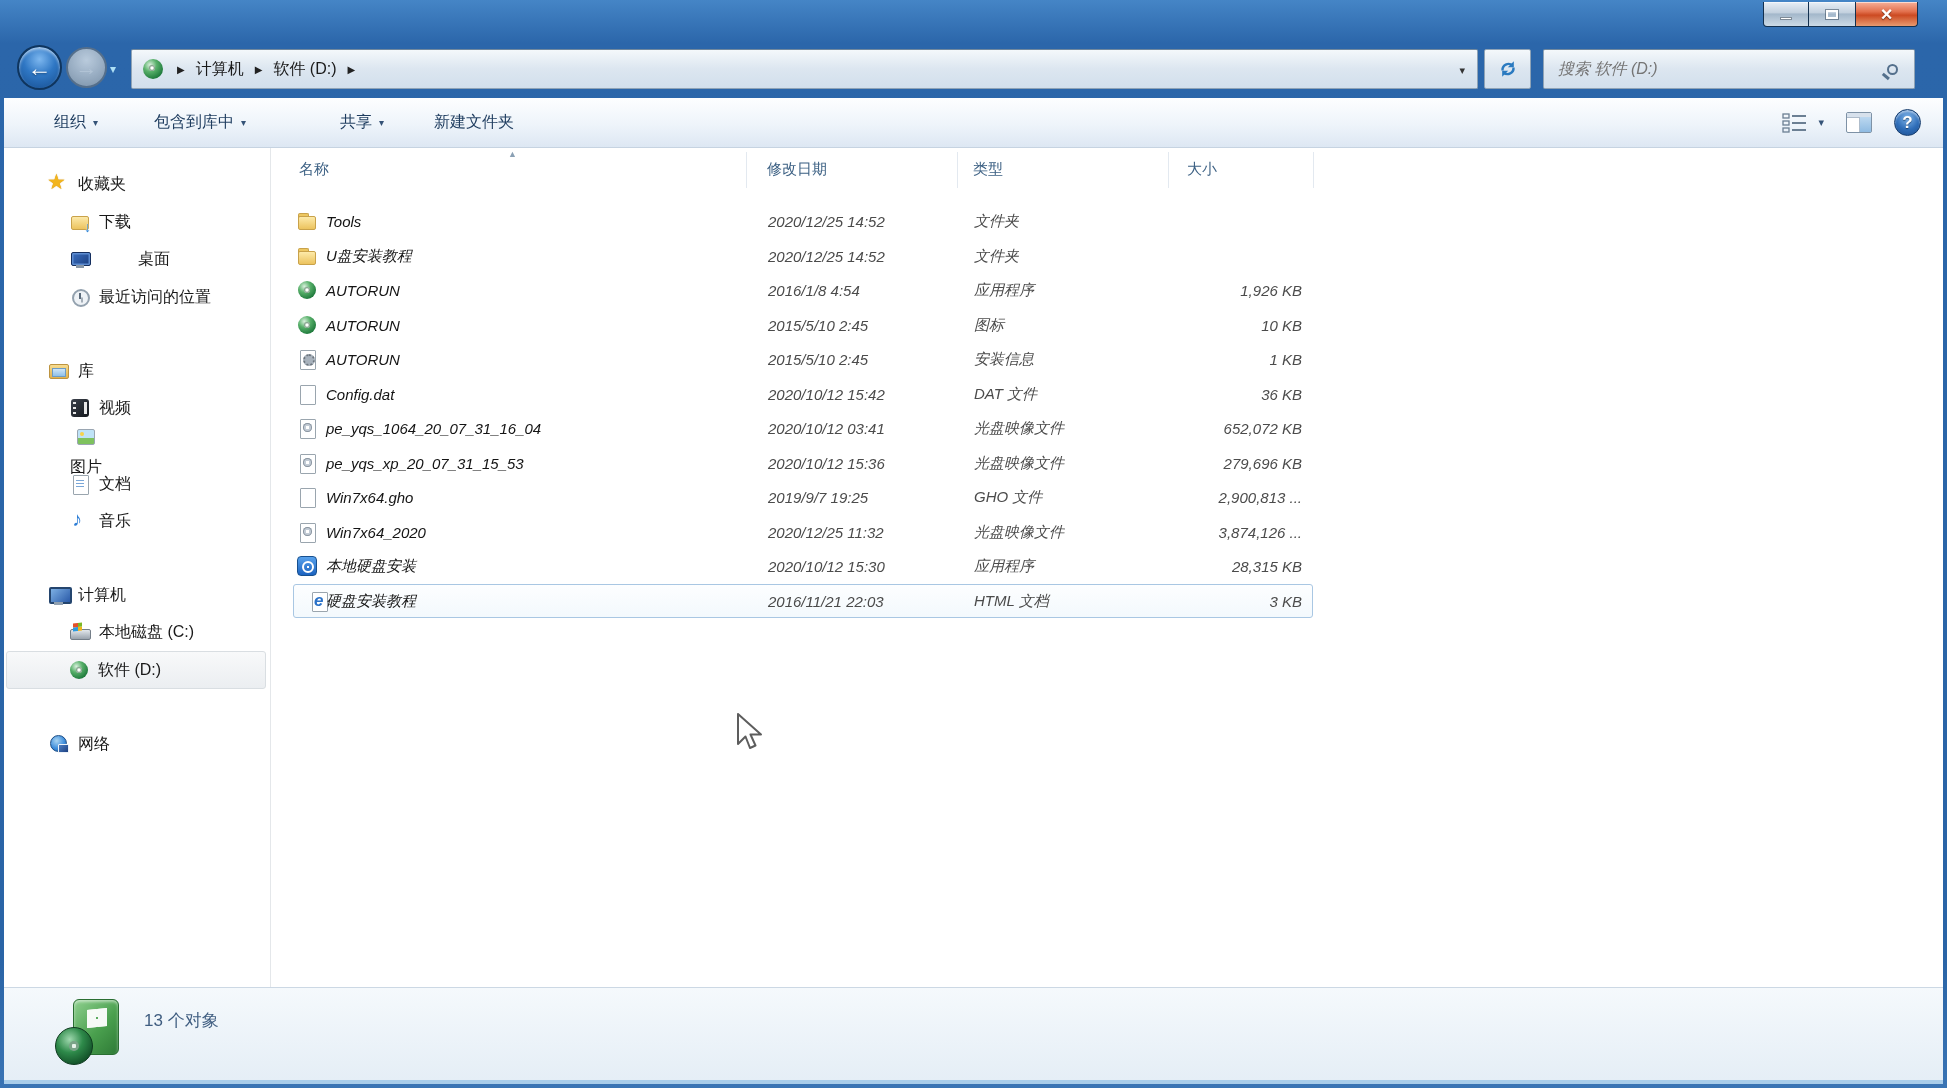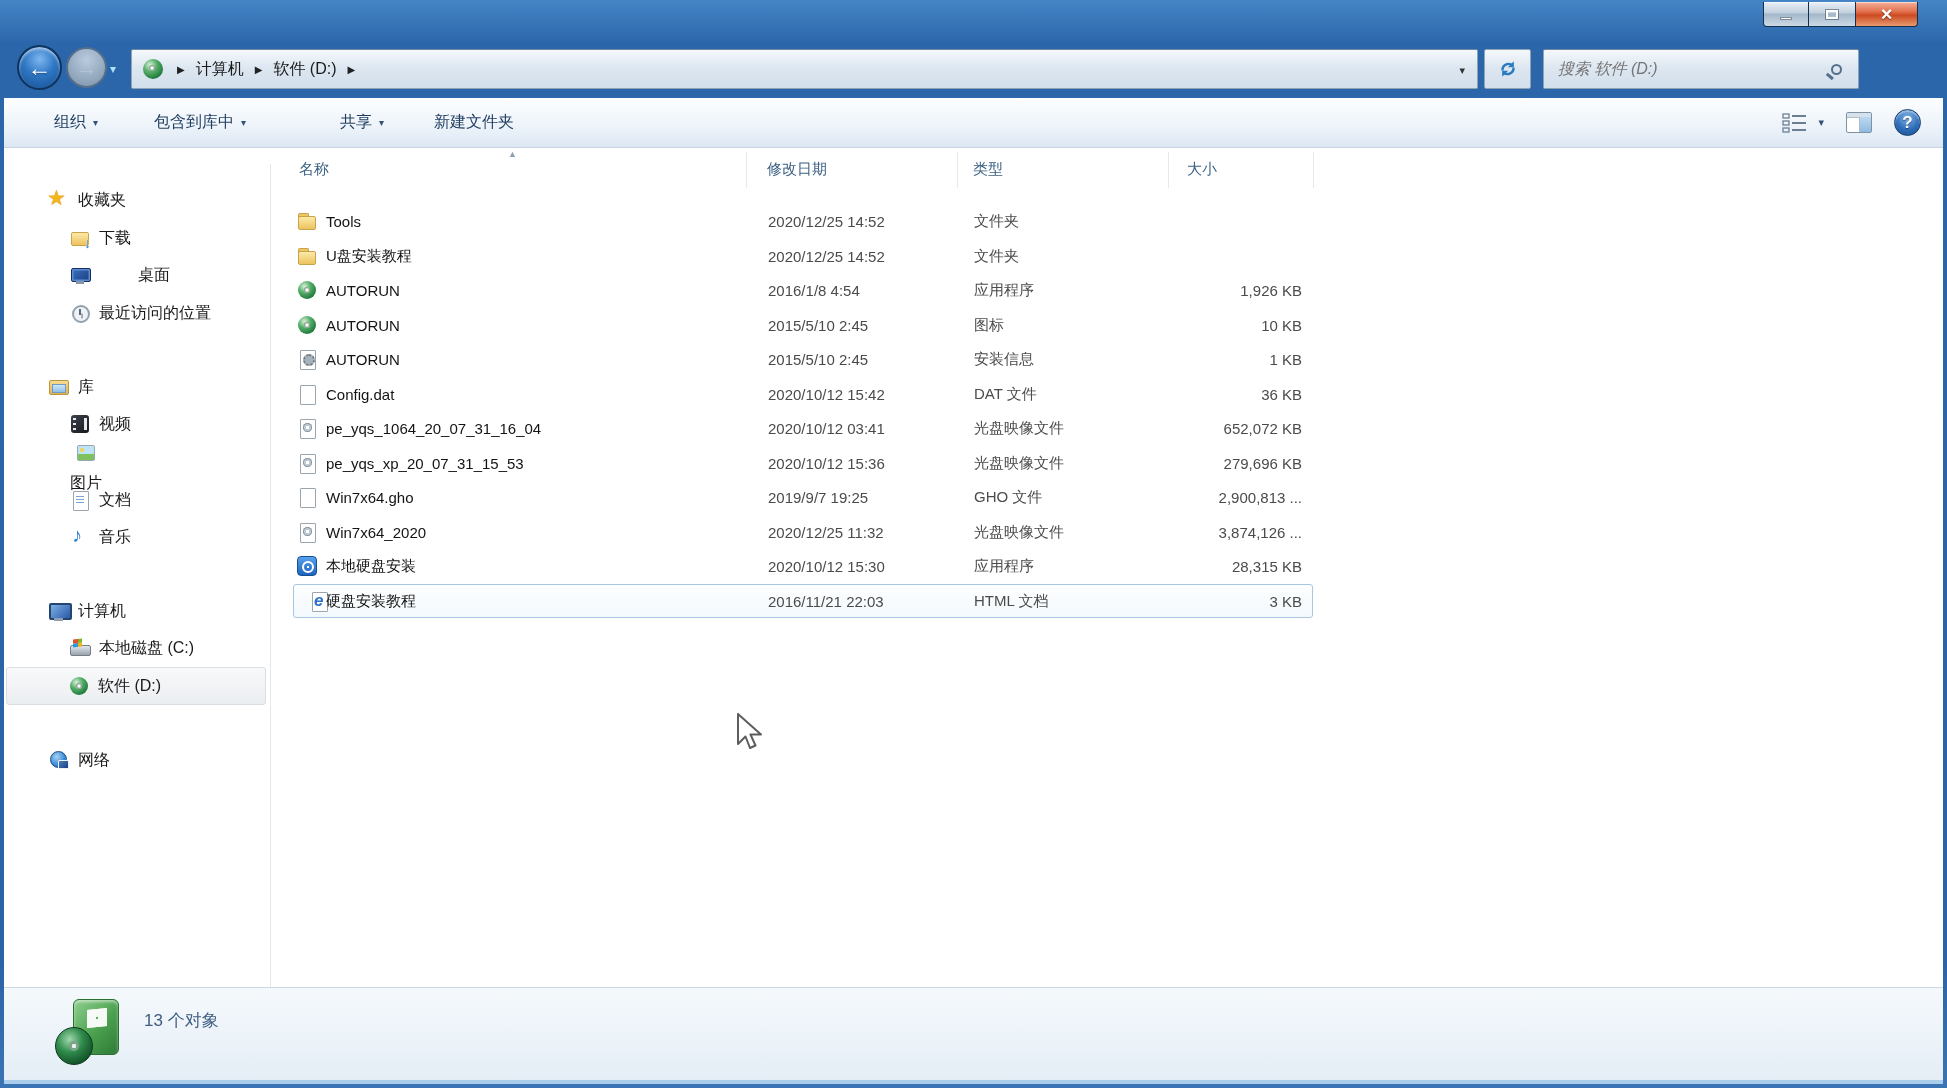--- a/index.html
+++ b/index.html
@@ -35,21 +35,21 @@
   .bcbar{position:absolute;left:131px;top:9px;width:1347px;height:40px;
     background:linear-gradient(180deg,#f4f8fb 0%,#dce6f0 50%,#d2dfec 100%);
     border:1px solid #8fa3b6;border-top-color:#70889e;border-radius:2px;
     display:flex;align-items:center;padding:0 10px;color:#1a1a1a;font-size:16px;}
   .bcsep{font-size:10px;color:#222;margin:0 9px;}
   .bc-item{padding:2px 2px;white-space:nowrap;}
   .bc-dd{position:absolute;right:12px;top:14px;font-size:11px;color:#333;}
   .refreshbtn{position:absolute;left:1484px;top:9px;width:47px;height:40px;
     background:linear-gradient(180deg,#f4f8fb 0%,#dce6f0 50%,#d2dfec 100%);
     border:1px solid #8fa3b6;border-radius:2px;display:flex;align-items:center;justify-content:center;}
-  .searchbox{position:absolute;left:1543px;top:9px;width:316px;height:40px;
+  .searchbox{position:absolute;left:1543px;top:9px;width:372px;height:40px;
     background:linear-gradient(180deg,#f4f8fb 0%,#dce6f0 50%,#d2dfec 100%);
     border:1px solid #8fa3b6;border-top-color:#70889e;border-radius:2px;display:flex;align-items:center;}
   .searchbox input{flex:1;border:none;background:transparent;outline:none;font-style:italic;color:#5c6c7c;
     font-size:16px;padding:0 0 0 14px;font-family:"Liberation Sans",sans-serif;}
   .magicon{width:11px;height:11px;border:2.5px solid #54708c;border-radius:50%;margin-right:16px;position:relative;flex:none;}
   .magicon::after{content:"";position:absolute;left:-7px;top:9px;width:8px;height:2.5px;background:#54708c;transform:rotate(40deg);}
   
   .toolbar{position:absolute;left:4px;right:4px;top:98px;height:50px;
     background:linear-gradient(180deg,#fdfeff 0%,#eef4fa 55%,#dde7f3 100%);
     border-bottom:1px solid #c6d3e1;color:#1e3c5f;font-size:16px;}
@@ -60,21 +60,21 @@
   .view-dd{font-size:11px;color:#355377;margin-left:-12px;}
   .previcon{width:26px;height:21px;border:1px solid #7e92a6;background:#fff;position:relative;border-radius:2px;}
   .previcon::before{content:"";position:absolute;left:0;top:0;right:0;height:4px;background:#d7e1ec;border-bottom:1px solid #aebccb;}
   .previcon::after{content:"";position:absolute;right:0;top:4px;width:11px;bottom:0;background:linear-gradient(180deg,#bcd8f0,#8fbbe2);border-left:1px solid #aebccb;}
   .helpicon{width:27px;height:27px;border-radius:50%;
     background:radial-gradient(circle at 50% 32%,#7fb4e8 0%,#2e6db8 55%,#1b4c8c 100%);
     border:1px solid #163d6e;display:flex;align-items:center;justify-content:center;box-shadow:inset 0 2px 2px rgba(255,255,255,.5);}
   .helpicon::before{content:"?";color:#fff;font-weight:bold;font-size:17px;text-shadow:0 1px 1px rgba(0,30,60,.6);}
   
   .main{position:absolute;left:4px;right:4px;top:148px;height:839px;background:#fff;}
-  .sidebar{position:absolute;left:0;top:16px;bottom:0;width:267px;background:#fff;border-right:1px solid #e4e7ea;}
+  .sidebar{position:absolute;left:0;top:0;bottom:0;width:267px;background:#fff;border-right:1px solid #e4e7ea;}
   .snode{position:absolute;height:38px;display:flex;align-items:center;gap:9px;font-size:16px;color:#191919;white-space:nowrap;}
   .snode .lbl{padding-top:1px;}
   .snode.sel{left:2px !important;width:260px;padding-left:62px;border:1px solid #d9dee2;border-radius:3px;
     background:linear-gradient(180deg,#f8f9fa 0%,#ebeef1 100%);}
   
   .sic{width:20px;height:20px;position:relative;flex:none;}
   .star-icon::before{content:"\2605";position:absolute;left:-2px;top:-4px;font-size:21px;color:#f2b51e;text-shadow:0 0 1px #c8860a;}
   .downloads-folder-icon::before{content:"";position:absolute;left:1px;top:4px;right:1px;bottom:2px;background:linear-gradient(180deg,#fce9a9,#ecc35e);border:1px solid #c9a24a;border-radius:2px;}
   .downloads-folder-icon::after{content:"\2193";position:absolute;right:-1px;bottom:-3px;color:#2f86d8;font-weight:bold;font-size:14px;text-shadow:0 0 2px #fff;}
   .desktop-icon::before{content:"";position:absolute;left:1px;top:3px;width:18px;height:12px;background:linear-gradient(135deg,#3a6fc0,#1c3f80);border:1px solid #142e5e;border-radius:2px;box-shadow:inset 0 0 0 1.5px #5d8cd0;}
@@ -102,21 +102,21 @@
     background:radial-gradient(circle,#fff 0 1.5px,#cfe0d2 1.6px 100%);box-shadow:inset 0 0 0 1px #86a38e;}
   .network-icon::before{content:"";position:absolute;left:1px;top:1px;width:15px;height:15px;border-radius:50%;
     background:radial-gradient(circle at 38% 32%,#a8d4f2 0%,#3f8edc 55%,#1d5fa6 100%);border:1px solid #1a4c85;}
   .network-icon::after{content:"";position:absolute;right:0px;bottom:1px;width:9px;height:7px;background:linear-gradient(135deg,#4b7fc4,#1c3f80);border:1.5px solid #ecf2f8;border-radius:1px;}
   
   .filearea{position:absolute;left:268px;right:0;top:0;bottom:0;background:#fff;}
   .lheader{position:absolute;left:0;top:0;right:0;height:44px;font-size:15px;color:#3d6184;}
   .hcell{position:absolute;top:12px;white-space:nowrap;}
   .hsep{position:absolute;top:4px;width:1px;height:36px;background:#e3e9f0;}
   .sortcaret{position:absolute;top:1px;left:236px;font-size:9px;color:#8aa0b4;}
-  .rows{position:absolute;left:0;top:56px;right:0;}
+  .rows{position:absolute;left:0;top:56px;right:0;font-style:italic;}
   .row{position:relative;height:34.5px;margin-left:21px;width:1020px;border:1px solid transparent;border-radius:3px;}
   .row.selected{border-color:#a9c7e3;background:linear-gradient(180deg,#fdfeff,#f3f9fd);padding-left:12px;}
   .cell{position:absolute;top:50%;transform:translateY(-50%);white-space:nowrap;font-size:15px;color:#4b4b4b;}
   .c-ic{left:3px;} .c-name{left:32px;color:#141414;} .c-date{left:474px;} .c-type{left:680px;}
   .c-size{right:10px;text-align:right;}
   
   .fic{width:20px;height:20px;position:relative;display:block;}
   .folder-icon::before{content:"";position:absolute;left:1px;top:2px;width:9px;height:5px;background:#edc761;border:1px solid #c9a24a;border-bottom:none;border-radius:2px 2px 0 0;}
   .folder-icon::after{content:"";position:absolute;left:1px;top:5px;right:1px;bottom:1px;background:linear-gradient(180deg,#fdeaa9,#ecc35e);border:1px solid #c9a24a;border-radius:2px;}
   .file-icon::before,.disc-image-icon::before,.setup-info-icon::before,.text-doc-icon::before,.ie-html-icon::before{

